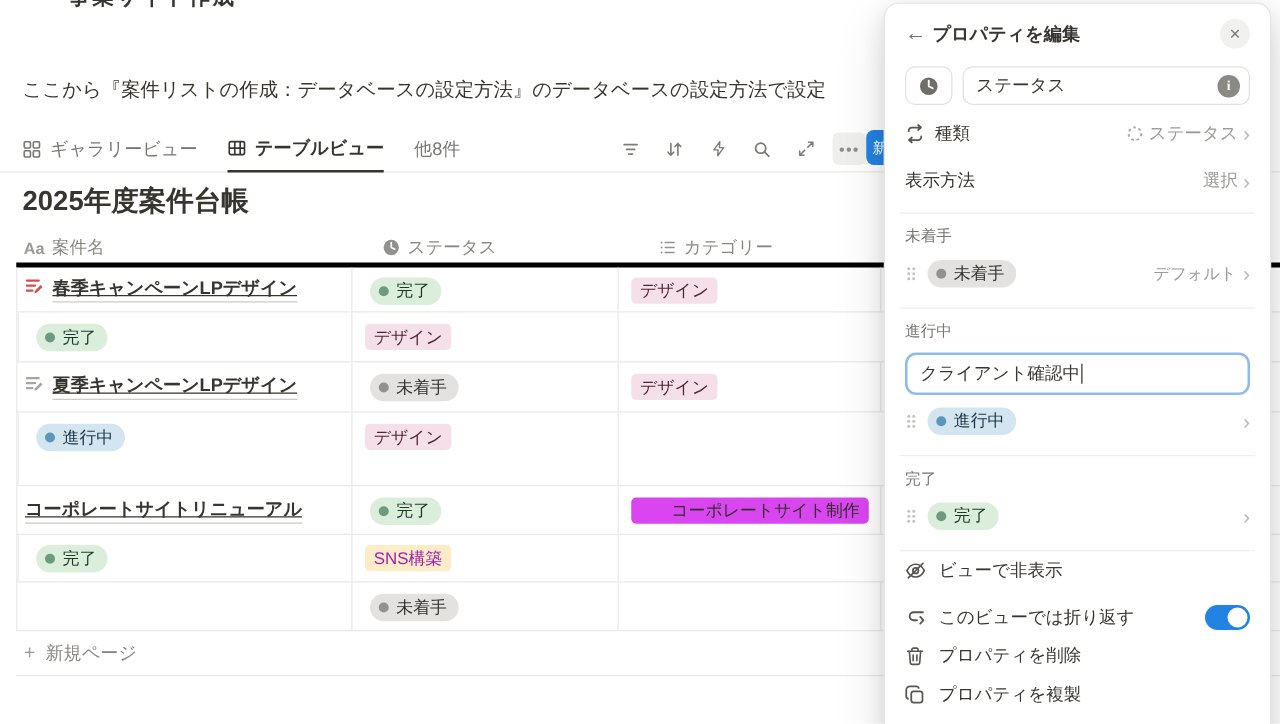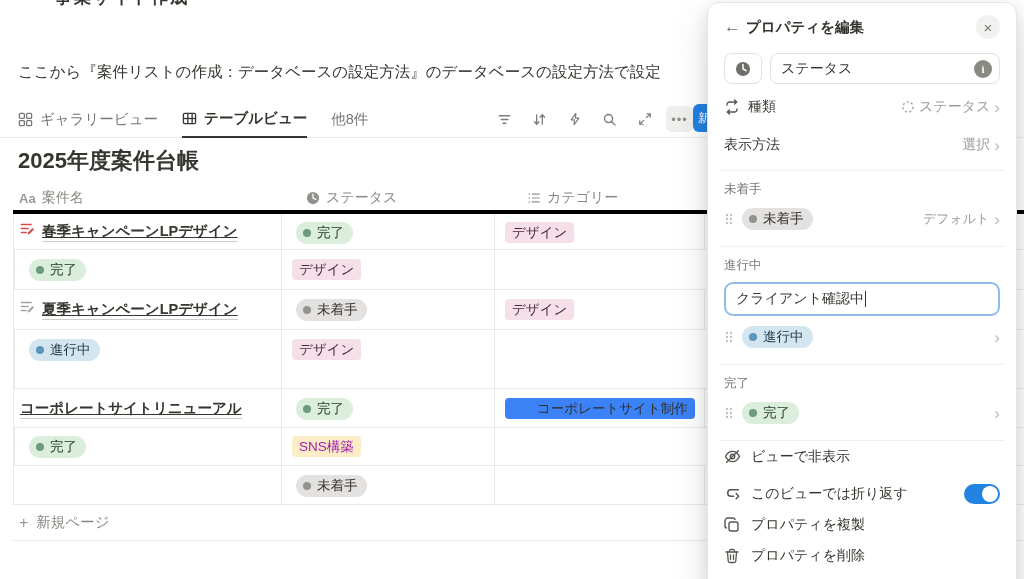--- a/index.html
+++ b/index.html
@@ -47,21 +47,21 @@
 
   
   .pill { display:inline-flex; align-items:center; gap:6px; height:22px; padding:0 9px 0 7px; border-radius:11px; font-size:13.5px; }
   .pill .dot { width:8px; height:8px; border-radius:50%; }
   .pill.green { background:#DBEDDB; color:#1C3829; } .pill.green .dot { background:#6C9B7D; }
   .pill.gray  { background:#E3E2E0; color:#32302C; } .pill.gray .dot { background:#91918E; }
   .pill.blue  { background:#D3E5EF; color:#183347; } .pill.blue .dot { background:#5B97BD; }
   .tag { display:inline-block; height:21px; line-height:21px; padding:0 7px; border-radius:4px; font-size:13.5px; }
   .tag:empty { display:none; }
   .tag.pink   { background:#F5E0E9; color:#4C2337; }
-  .tag.gray2  { background:#3b82f6; color:#32302C;padding-left:32px; }
+  .tag.gray2  { background:#d946ef; color:#32302C;padding-left:32px; }
   .tag.yellow { background:#FDECC8; color:#a21caf; }
 
   
   .panel { position:absolute; left:707px; top:2px; width:310px; height:600px; background:#fff;
     border:1px solid #E6E5E3; border-radius:12px; box-shadow:0 6px 16px rgba(15,15,15,0.10), 0 14px 40px rgba(15,15,15,0.12);
     padding:9px 16px 0 16px; }
   .p-head { display:flex; align-items:center; height:30px; }
   .p-back { color:#6F6E69; font-size:17px; width:22px; cursor:pointer; }
   .p-title { font-weight:700; font-size:14.5px; }
   .p-close { margin-left:auto; width:24px; height:24px; border-radius:50%; background:#F1F1EF; color:#787774;
@@ -436,33 +436,33 @@
             <path d="M11.5 8 L13.8 10.5 L11.5 13"></path>
         </svg>
         </span>
       <span>このビューでは折り返す</span>
       <span class="toggle">
           <span class="knob"></span>
         </span>
     </div>
     <div class="menu-row">
       <span class="licon">
-        <svg width="16" height="16" viewBox="0 0 16 16" fill="none" stroke="currentColor" stroke-width="1.4">
-          <rect x="5" y="5" width="9" height="9" rx="2"></rect>
-            <path d="M11 3 V3 A2 2 0 0 0 9 1 H4 A3 3 0 0 0 1 4 V9 A2 2 0 0 0 3 11"></path>
-        </svg>
-        </span>
-      <span>プロパティを複製</span>
-    </div>
-    <div class="menu-row">
-      <span class="licon">
         <svg width="16" height="16" viewBox="0 0 16 16" fill="none" stroke="currentColor" stroke-width="1.3" stroke-linecap="round">
           <path d="M2 4 H14 M5.5 4 V2.8 A1.3 1.3 0 0 1 6.8 1.5 H9.2 A1.3 1.3 0 0 1 10.5 2.8 V4"></path>
           <path d="M3.5 4 L4.2 13 A1.6 1.6 0 0 0 5.8 14.5 H10.2 A1.6 1.6 0 0 0 11.8 13 L12.5 4"></path>
           <line x1="6.5" y1="7" x2="6.5" y2="11.5"></line>
             <line x1="9.5" y1="7" x2="9.5" y2="11.5"></line>
         </svg>
         </span>
       <span>プロパティを削除</span>
     </div>
+    <div class="menu-row">
+      <span class="licon">
+        <svg width="16" height="16" viewBox="0 0 16 16" fill="none" stroke="currentColor" stroke-width="1.4">
+          <rect x="5" y="5" width="9" height="9" rx="2"></rect>
+            <path d="M11 3 V3 A2 2 0 0 0 9 1 H4 A3 3 0 0 0 1 4 V9 A2 2 0 0 0 3 11"></path>
+        </svg>
+        </span>
+      <span>プロパティを複製</span>
+    </div>
   </div>
 
 </div>
 
 </body></html>

